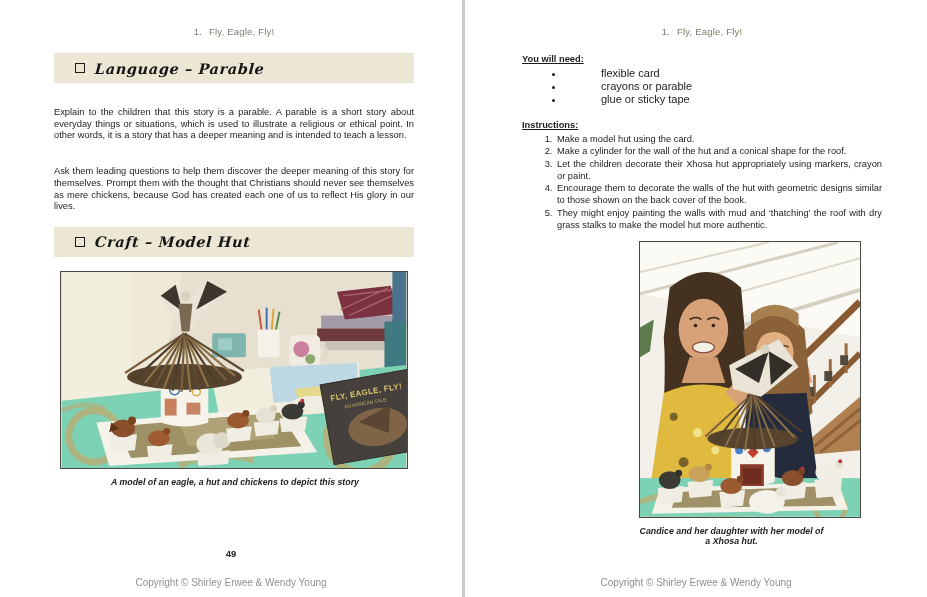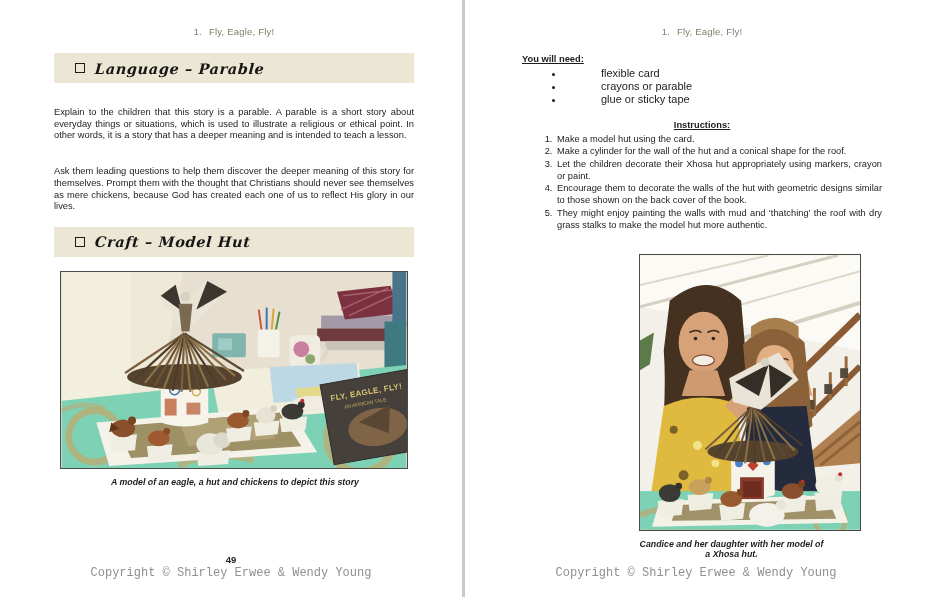--- a/index.html
+++ b/index.html
@@ -18,32 +18,32 @@
   .checkbox { display:inline-block; width:10px; height:10px; border:1.5px solid #1c1c1c; margin-right:10px; flex:0 0 auto; }
   .banner-label { font-family:"DejaVu Serif", cursive; font-style:italic; font-weight:bold; font-size:14.5px; color:#161616; letter-spacing:.6px; transform:skewX(-4deg); }
 
   .para { margin-top:24px; font-size:9.3px; line-height:11.7px; text-align:justify; }
   .banner.second { margin-top:14px; }
 
   .bold-label { font-size:9.3px; font-weight:bold;text-decoration:underline; }
   .yn-label { margin-top:17px; }
   .materials { margin-top:3px; list-style:disc; padding-left:43px; }
   .materials li { font-size:11px; line-height:13px;padding-left:36px; }
-  .instr-label { margin-top:14px;text-align:center; }
+  .instr-label { margin-top:14px; }
   .instructions { margin-top:3px; list-style:decimal; padding-left:33px; }
   .instructions li { font-size:9.3px; line-height:12.3px; text-align:justify; padding-left:2px; }
 
   .figure-left { margin-top:14px; margin-left:6px; width:350px; }
-  .figure-right { margin-top:23px; margin-left:78px; width:224px;padding-left:39px; }
+  .figure-right { margin-top:10px; margin-left:78px; width:224px;padding-left:39px; }
   .photo-frame { border:1px solid #4a4a42; display:block; background:#e7e0d0; }
   .fig-caption { margin-top:8px; text-align:center; font-size:8.8px; font-style:italic; font-weight:bold; color:#1c1c1c; }
 
-  .footer { position:absolute; left:0; right:0; bottom:17px; text-align:center; }
+  .footer { position:absolute; left:0; right:0; bottom:9px; text-align:center; }
   .page-num { font-size:9.5px; font-weight:bold; color:#222; }
-  .copyright { margin-top:1px; font-size:12px; color:#8f8f8f;font-family:Liberation Mono, monospace; }
+  .copyright { margin-top:18px; font-size:10px; color:#8f8f8f; }
 </style>
 </head>
 <body>
 
 <div class="spread">
 
   <div class="page page-left">
     <div class="page-header">
       <span class="num">1.</span><span>Fly, Eagle, Fly!</span>
     </div>

